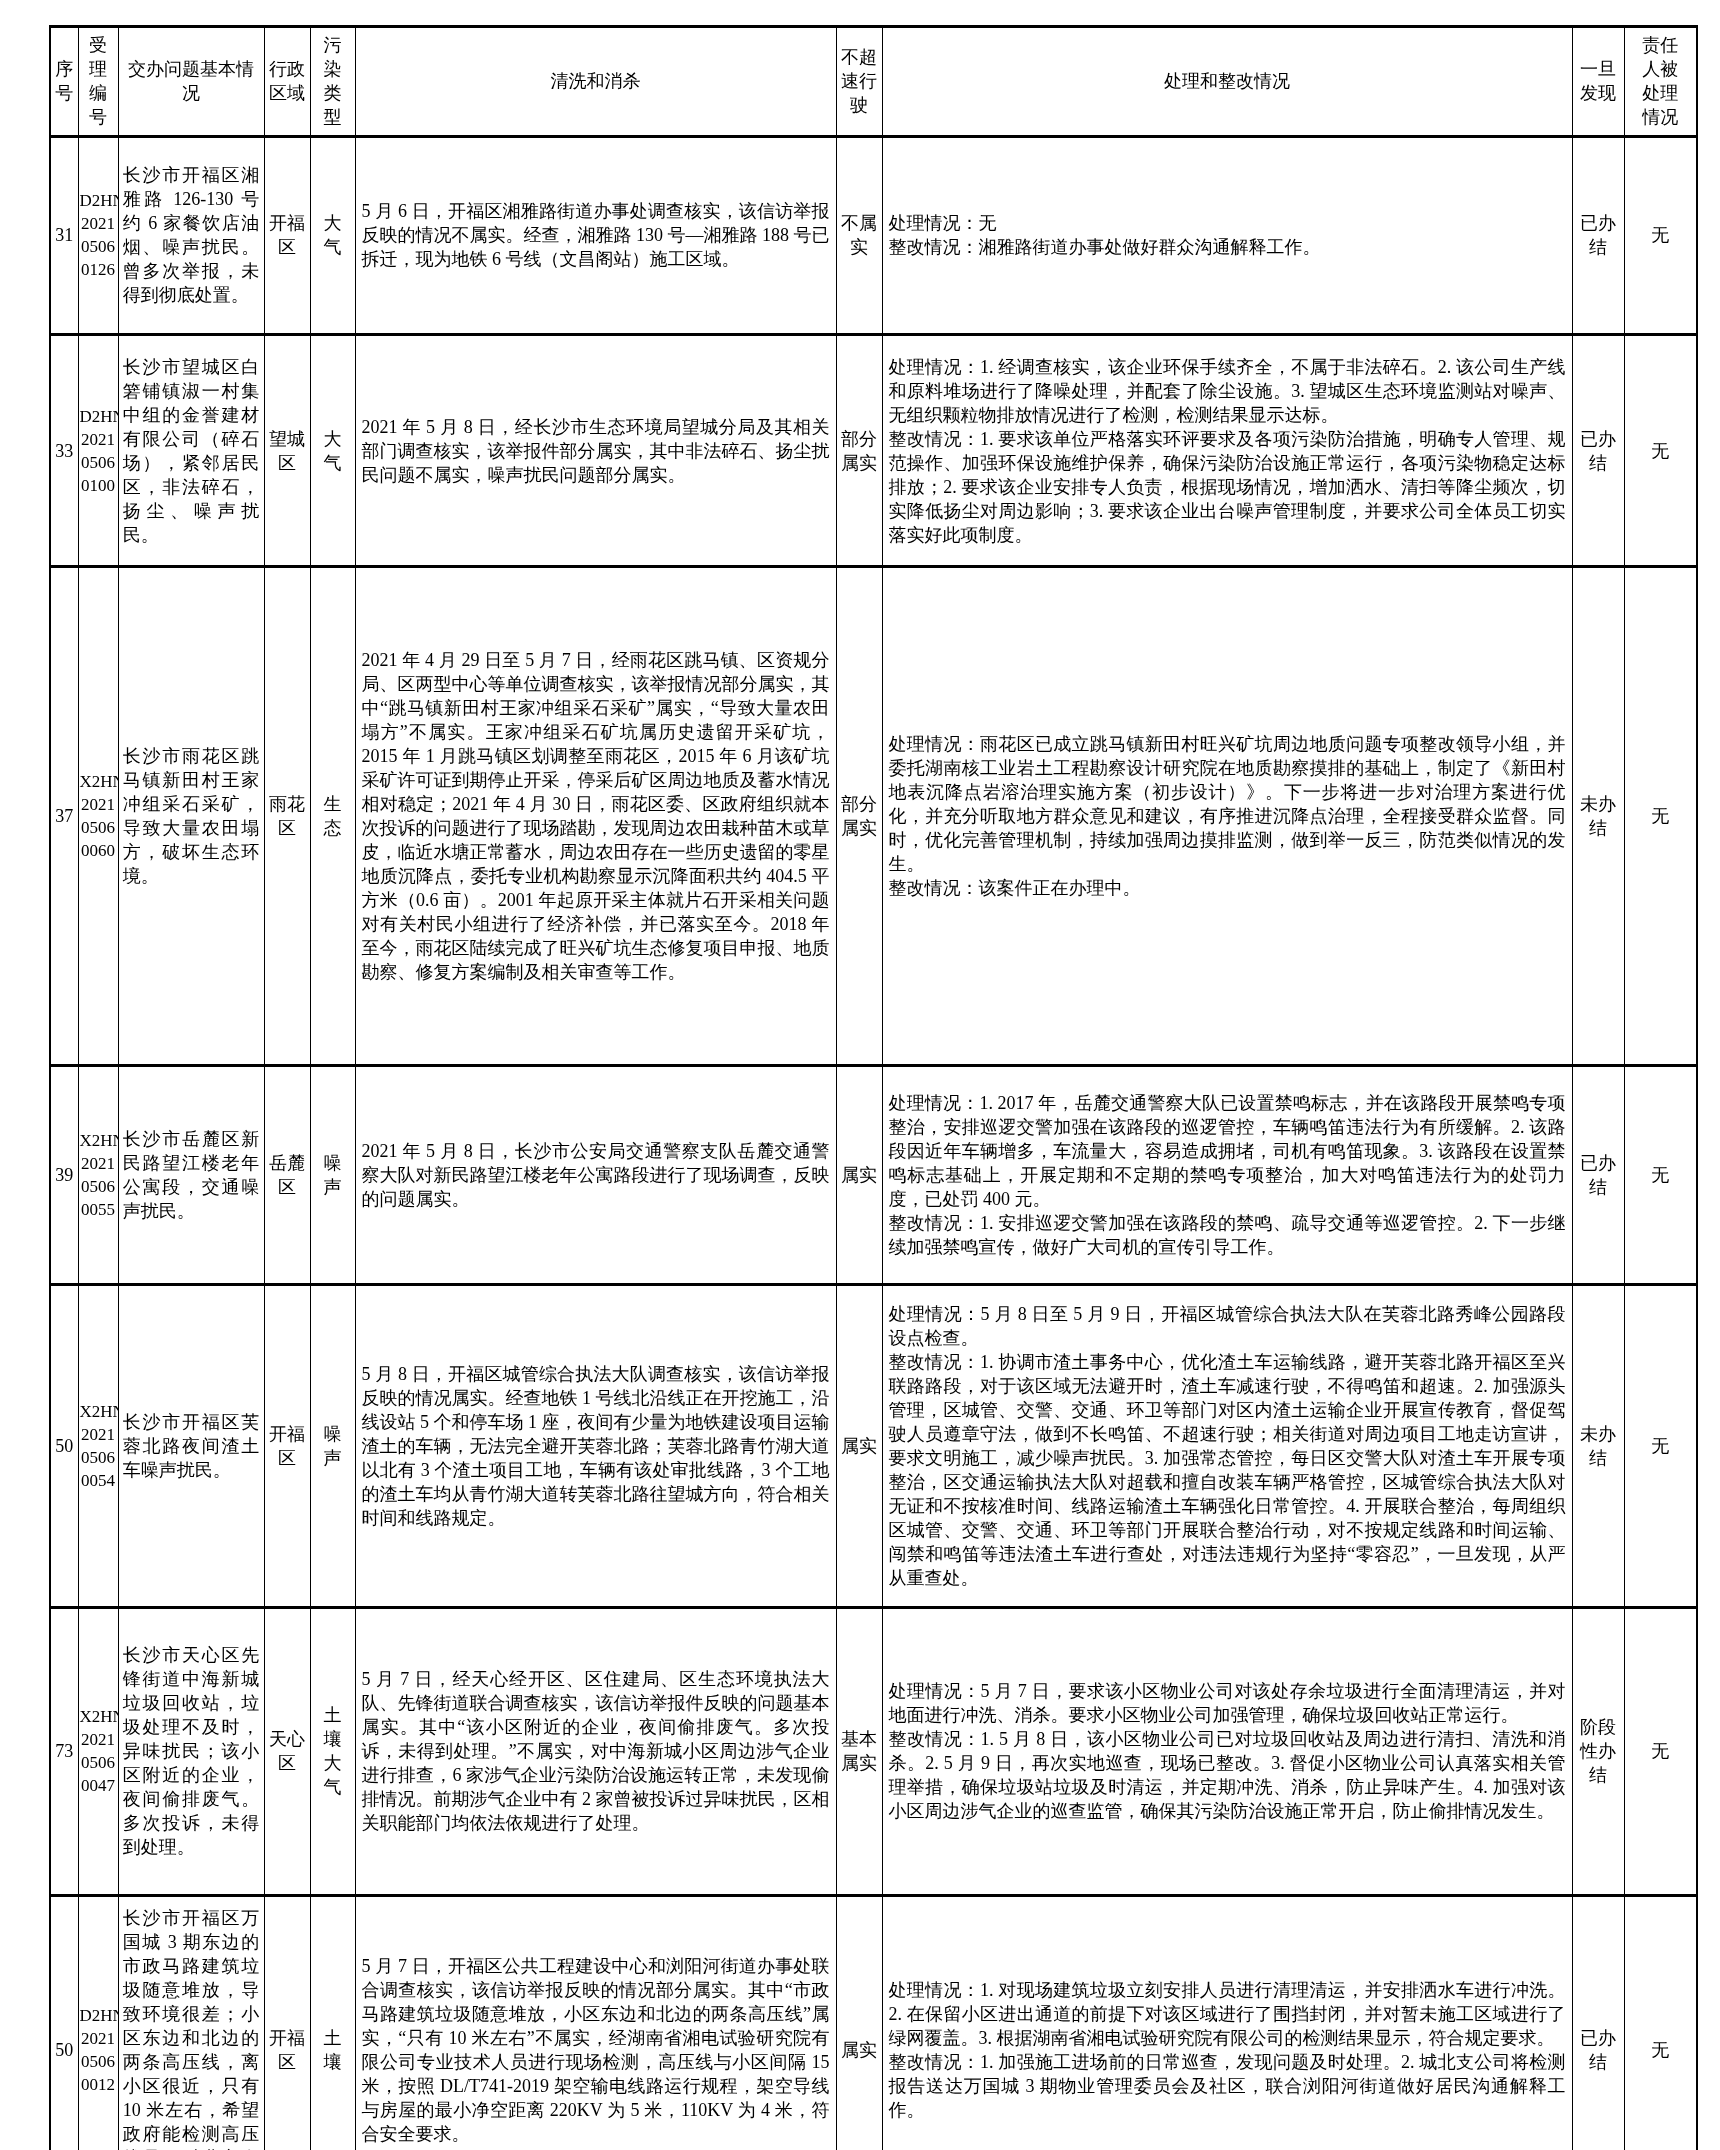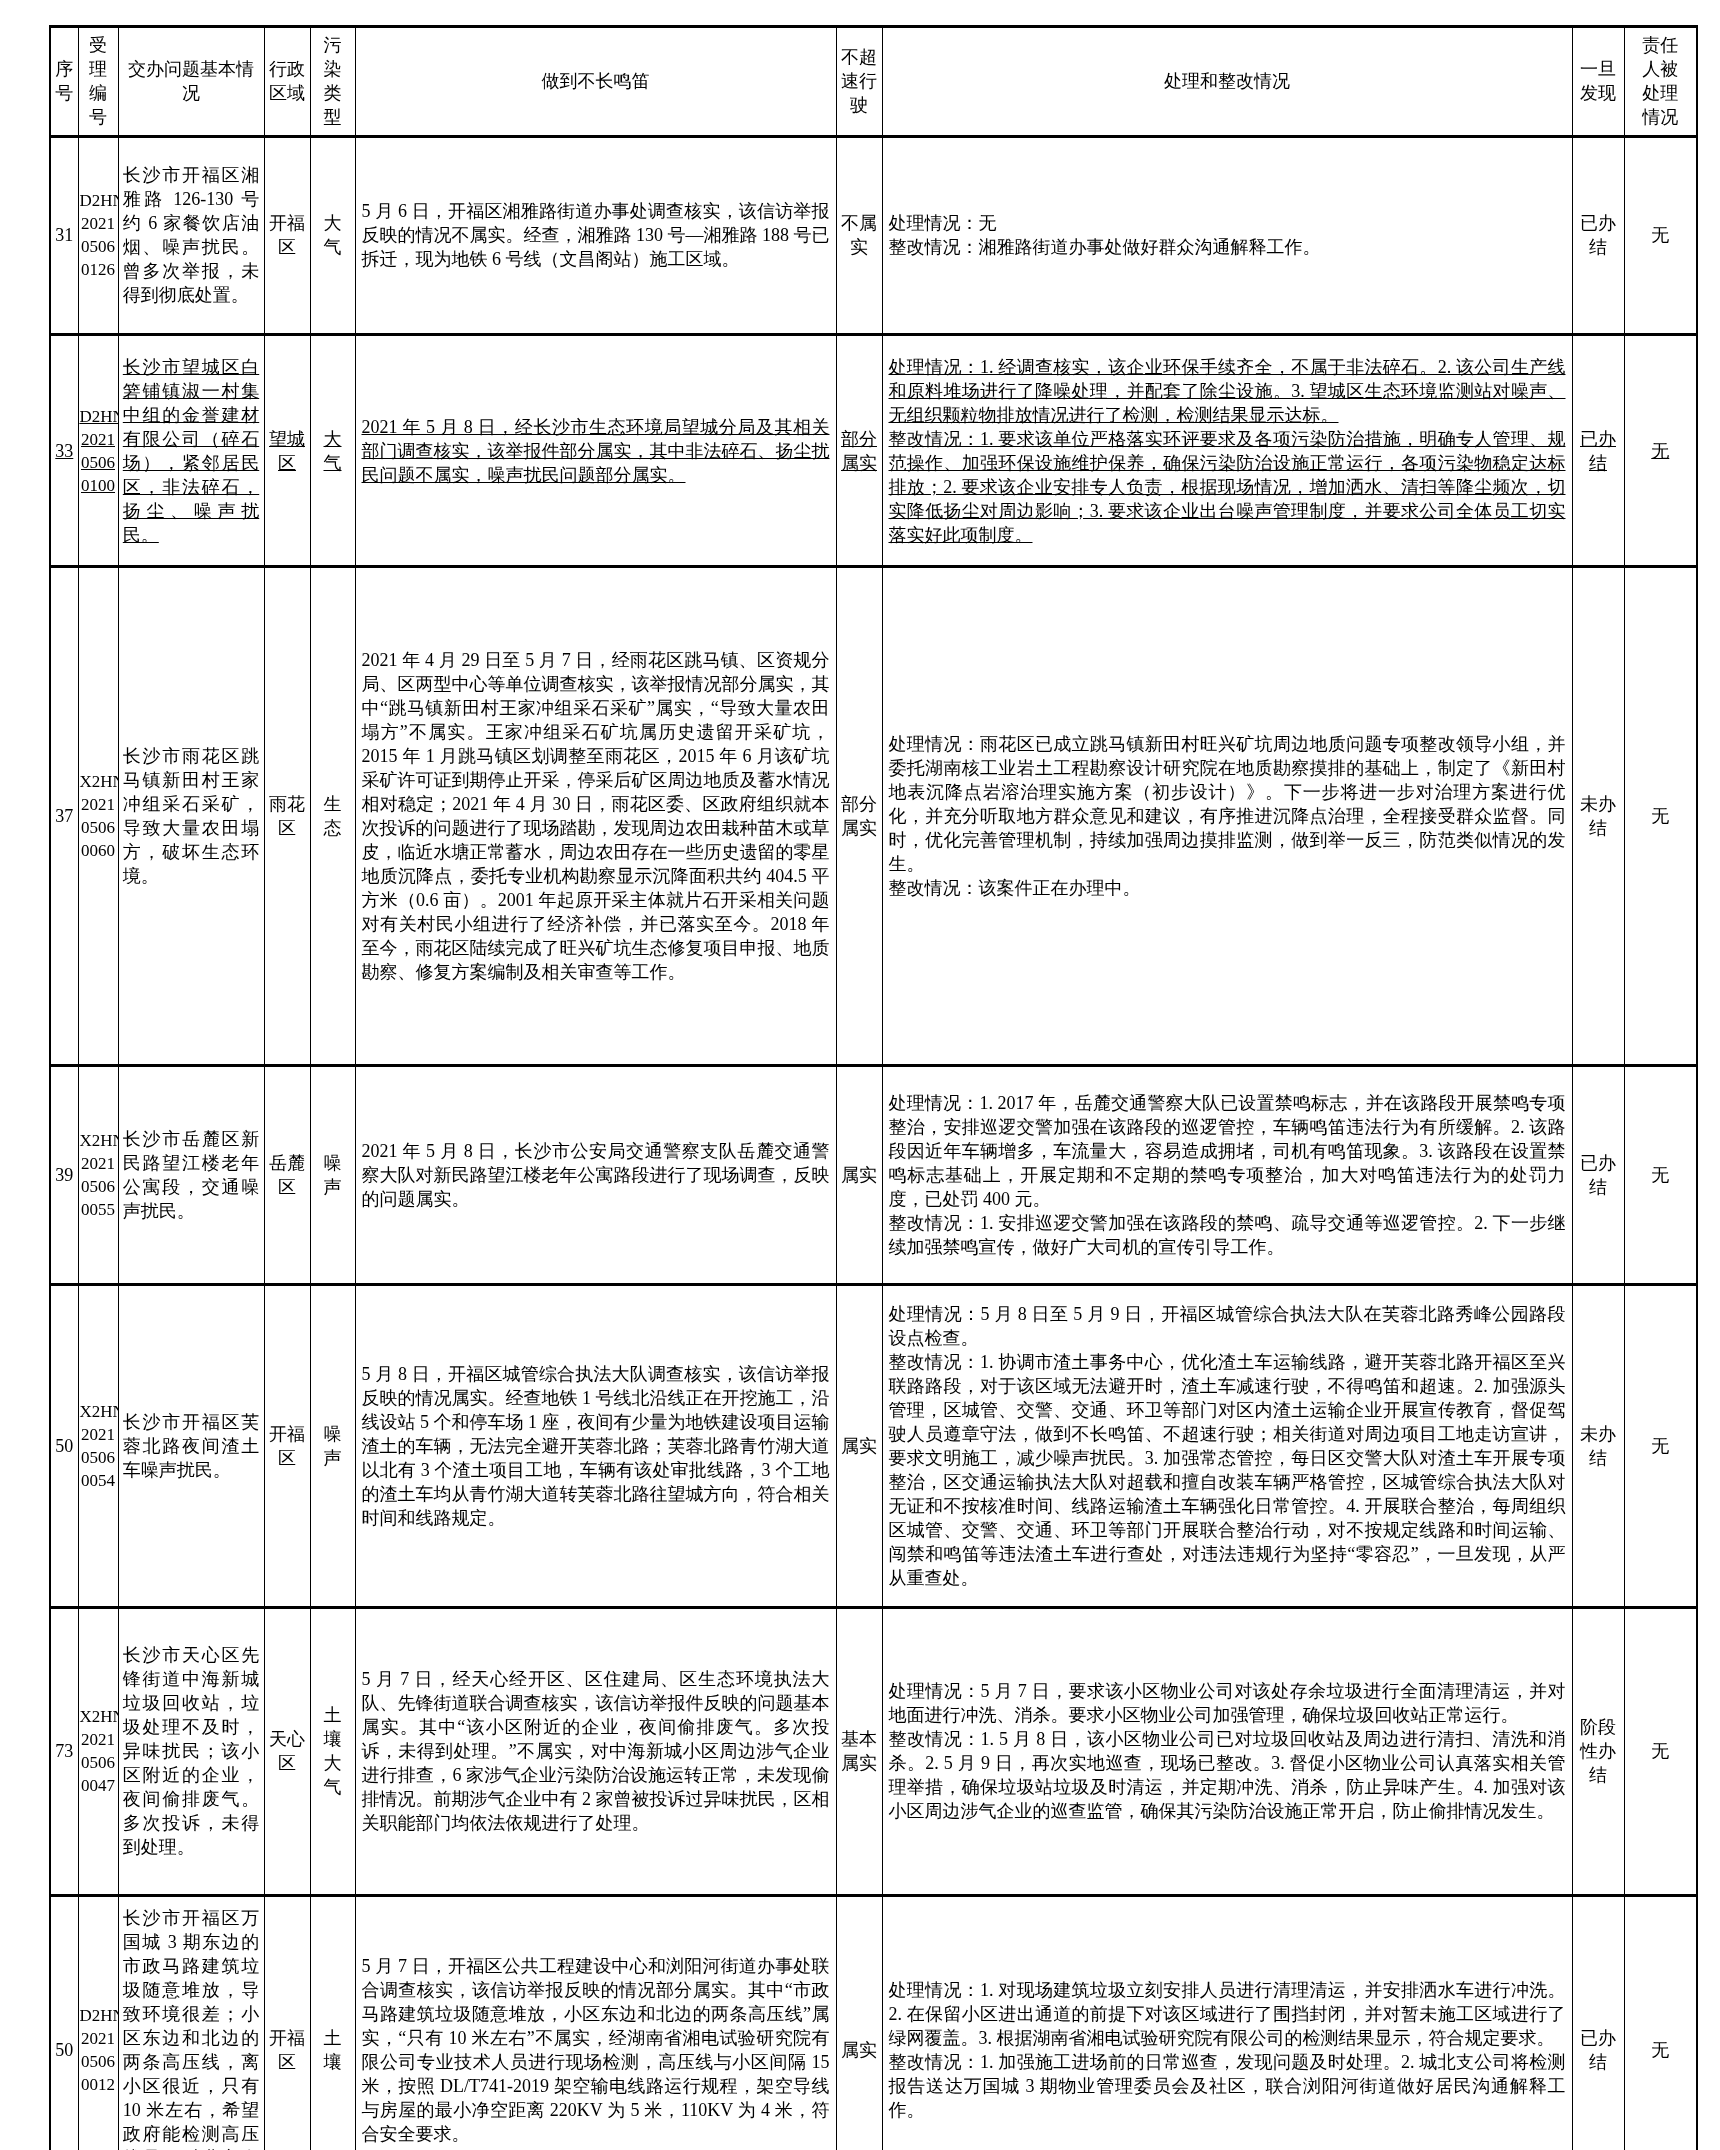--- a/index.html
+++ b/index.html
@@ -25,21 +25,21 @@
   td{text-align:center;}
   td.cell-problem{text-align:justify;text-justify:inter-ideograph;white-space:pre-wrap;}
   td.cell-investigation,td.cell-handling{
     text-align:justify;text-justify:inter-ideograph;white-space:pre-wrap;padding:4.3px 6px;
   }
   td.cell-caseno{white-space:pre-wrap;line-height:23px;font-size:17px;padding:2.6px 0.9px;}
   td.cell-pollution,td.cell-district,td.cell-verified,td.cell-completion{white-space:pre-wrap;}
   th.col-resp-h div{max-width:41px;margin:0 auto;}
   
   tbody tr:nth-of-type(1) td{height:187px;}
-  tbody tr:nth-of-type(2) td{height:220px;text-decoration:underline;}
+  tbody tr:nth-of-type(2) td{height:220px;}
   tbody tr:nth-of-type(3) td{height:488px;}
   tbody tr:nth-of-type(4) td{height:207px;}
   tbody tr:nth-of-type(5) td{height:311px;}
   tbody tr:nth-of-type(6) td{height:277px;margin-top:22px;}
   tbody tr:nth-of-type(7) td{height:297px;}
   tbody tr:nth-of-type(8) td{height:206px;}
 </style>
 </head>
 <body>
 
@@ -56,21 +56,21 @@
     <col style="width:52px">
     <col style="width:73px">
   </colgroup>
   <thead>
     <tr>
       <th>序号</th>
       <th>受理编号</th>
       <th>交办问题基本情况</th>
       <th>行政区域</th>
       <th>污染类型</th>
-      <th>做到不长鸣笛</th>
+      <th>清洗和消杀</th>
       <th>不超速行驶</th>
       <th>处理和整改情况</th>
       <th>一旦发现</th>
       <th class="col-resp-h">
           <div>责任人被处理情况</div>
         </th>
     </tr>
   </thead>
   <tbody id="table-body">
       <tr>

